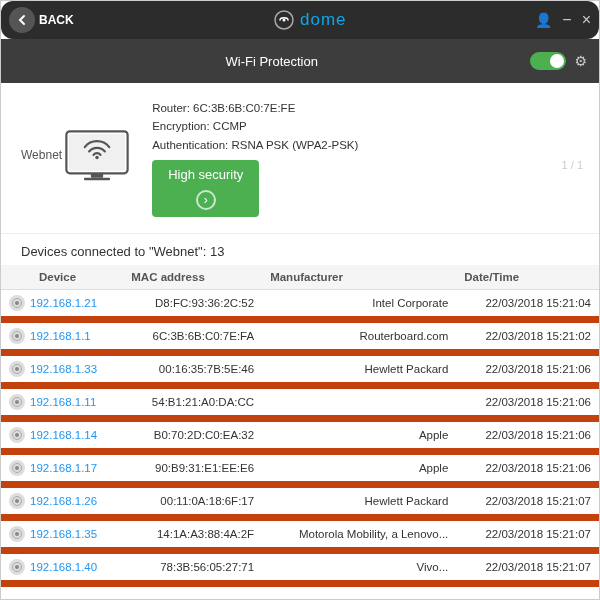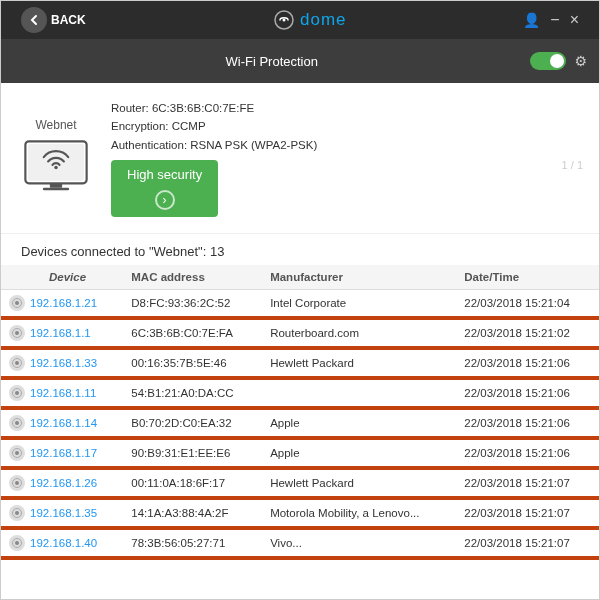--- a/index.html
+++ b/index.html
@@ -20,23 +20,24 @@
       display: flex;
       flex-direction: column;
     }
 
     
     .titlebar {
       background: #2c2c2c;
       height: 38px;
       display: flex;
       align-items: center;
-      padding: 0 20px;
+      padding: 0 8px;
       color: #fff;
       flex-shrink: 0;
+      border-radius: 12px;
     }
 
     .titlebar-back {
       display: flex;
       align-items: center;
       gap: 4px;
       cursor: pointer;
       color: #fff;
       font-size: 12px;
       font-weight: 600;
@@ -165,21 +166,21 @@
       align-items: center;
       padding: 16px 20px;
       border-bottom: 1px solid #eee;
       background: #fff;
       min-height: 110px;
     }
 
     .network-icon {
       margin-right: 20px;
       display: flex;
-      flex-direction: column;
+      flex-direction: row;
       align-items: center;
     }
 
     .network-name {
       font-size: 12px;
       color: #555;
       margin-bottom: 6px;
     }
 
     .monitor-svg {
@@ -256,21 +257,22 @@
 
     thead th {
       text-align: left;
       padding: 6px 8px;
       color: #555;
       font-weight: 600;
       font-size: 11.5px;
     }
 
     tbody tr {
-      border-bottom: 4px solid #c2410c;
+      border-bottom: 7px solid #c2410c;
+      text-align: right;
     }
 
     tbody td {
       padding: 5px 8px;
       color: #333;
       vertical-align: middle;
     }
 
     .device-cell {
       display: flex;
@@ -371,21 +373,21 @@
     </div>
 
     <div class="devices-header">
       <span>Devices connected to "Webnet": 13</span>
     </div>
 
     <div class="table-container">
       <table>
         <thead>
           <tr>
-            <th style="padding-left:48px;font-style:italic;">Device</th>
+            <th style="padding-left:38px;">Device</th>
             <th>MAC address</th>
             <th>Manufacturer</th>
             <th>Date/Time</th>
           </tr>
         </thead>
         <tbody id="devices-tbody">
         <tr>
               <td>
       <div class="device-cell">
         <div class="device-icon">

